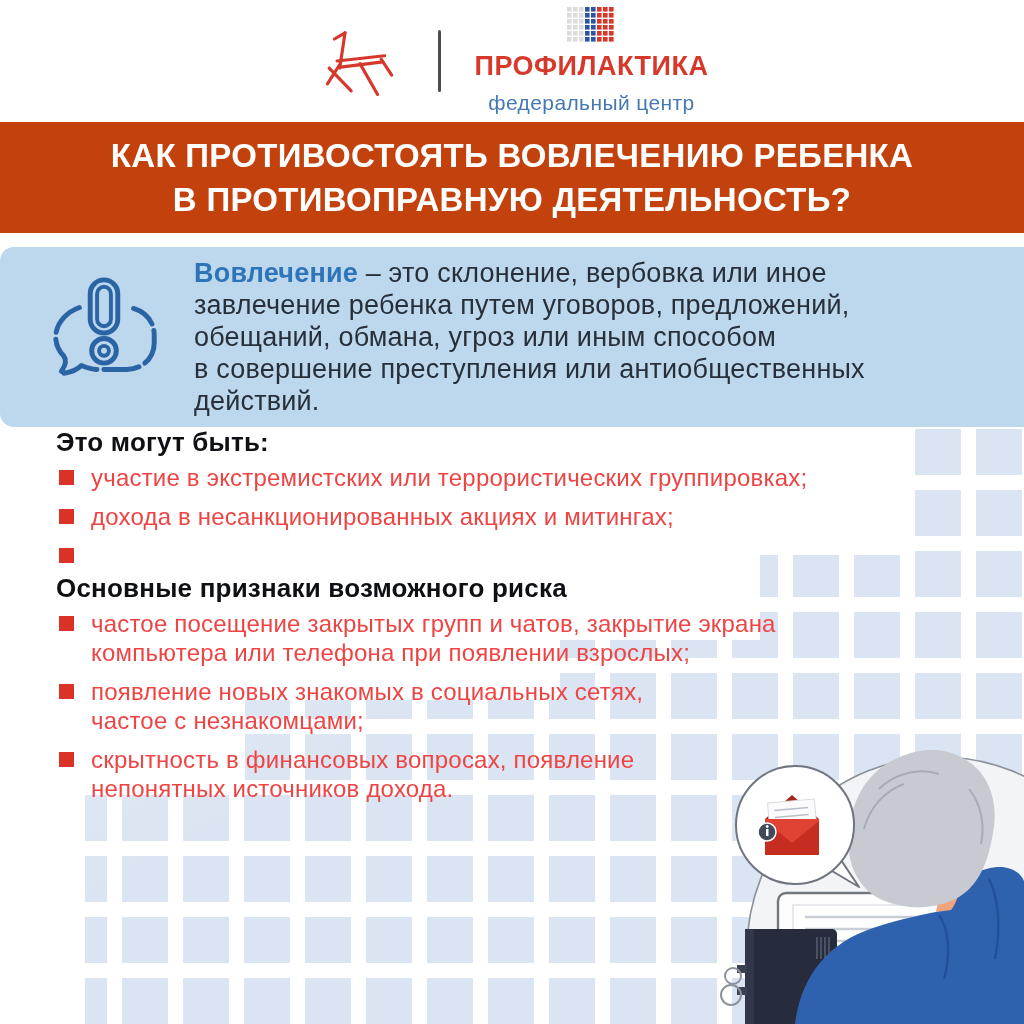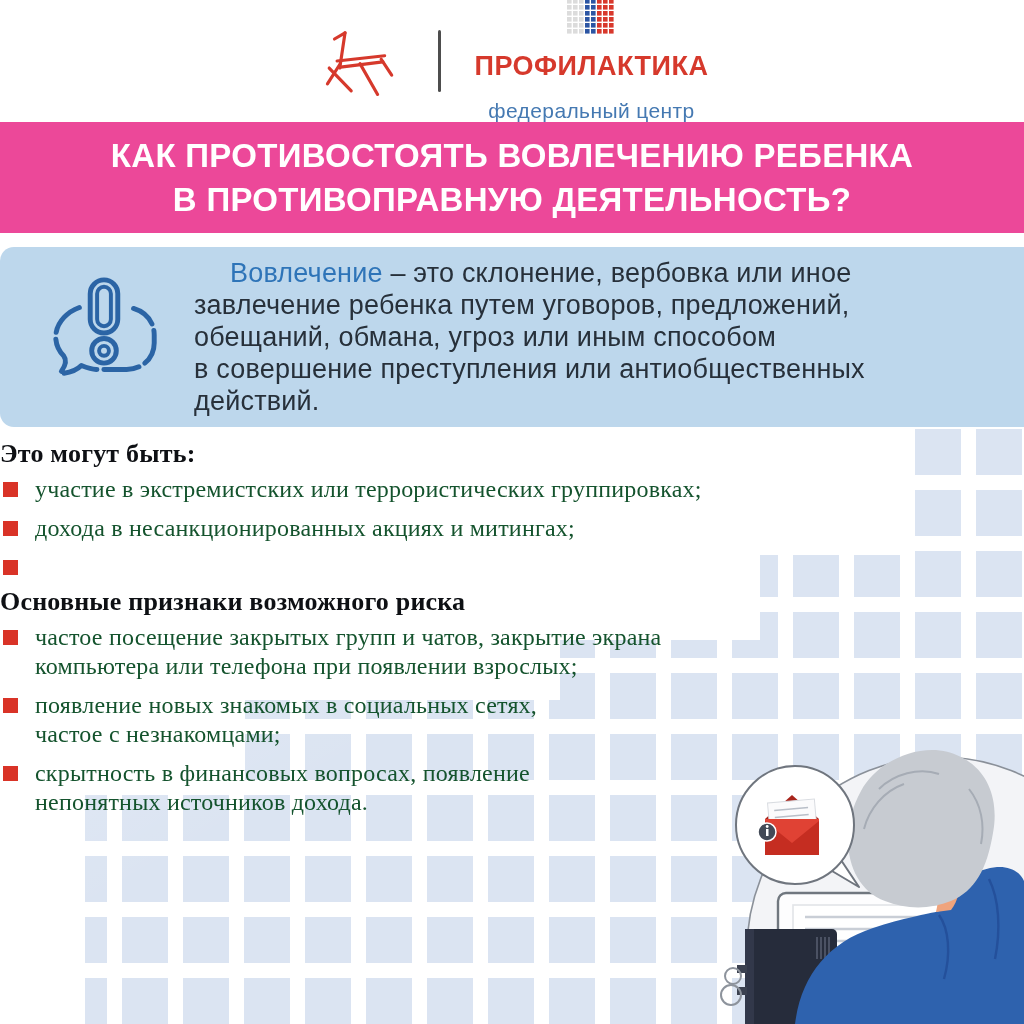--- a/index.html
+++ b/index.html
@@ -18,46 +18,46 @@
     clip-path: polygon(905px 385px,1024px 385px,1024px 1024px,85px 1024px,85px 780px,
                        245px 780px,245px 700px,560px 700px,560px 640px,760px 640px,
                        760px 555px,905px 555px);
   }
   
   .header{
     position:relative;z-index:2;height:122px;
     display:flex;align-items:center;justify-content:center;gap:34px;background:#fff;
   }
   .logo-divider{width:3px;height:62px;background:#4d4d4d;border-radius:2px;}
-  .brand{display:flex;flex-direction:column;align-items:center;gap:18px;}
+  .brand{display:flex;flex-direction:column;align-items:center;gap:10px;}
   .brand-name{color:#d6392c;font-weight:bold;font-size:27px;letter-spacing:.5px;line-height:1;}
   .brand-sub{color:#4579b2;font-size:21px;letter-spacing:.4px;line-height:1.2;}
   
   .banner{
-    position:relative;z-index:2;height:111px;background:#ec4899;color:#ffffff;
+    position:relative;z-index:2;height:111px;background:#c2410c;color:#ffffff;
     display:flex;flex-direction:column;align-items:center;justify-content:center;
     font-weight:bold;font-size:33px;line-height:1.32;text-align:center;letter-spacing:.3px;
   }
   
   .info-box{
     position:relative;z-index:2;margin-top:14px;background:#bdd7ec;
     border-radius:14px 0 0 14px;
     display:flex;align-items:center;gap:26px;padding:10px 24px 10px 40px;
   }
   .info-text{font-size:27px;line-height:32px;letter-spacing:.2px;color:#27303a;white-space:pre-line;margin:0;}
-  .info-term{color:#2e74b8;font-weight:normal;margin-left:36px;}
-  
-  .list-section{position:relative;z-index:2;margin-top:12px;font-family:Liberation Serif, serif;}
+  .info-term{color:#2e74b8;font-weight:bold;}
+  
+  .list-section{position:relative;z-index:2;padding-left:56px;margin-top:0;}
   .section-heading{
     font-size:26px;line-height:30px;font-weight:bold;color:#0e1014;
     margin:0 0 6px 0;letter-spacing:.2px;
   }
   .item{display:flex;margin:0 0 10px 0;}
   .marker{flex:none;width:15px;height:15px;background:#d93327;margin:7px 17px 0 3px;}
-  .item-text{font-size:24px;line-height:29px;letter-spacing:.2px;color:#14532d;white-space:pre-line;}
+  .item-text{font-size:24px;line-height:29px;letter-spacing:.2px;color:#ef4444;white-space:pre-line;}
   
   .illustration{position:absolute;right:0;bottom:0;z-index:1;}
 </style>
 </head>
 <body>
 
 <div class="poster">
 
   <div class="bg-pattern"></div>
 

